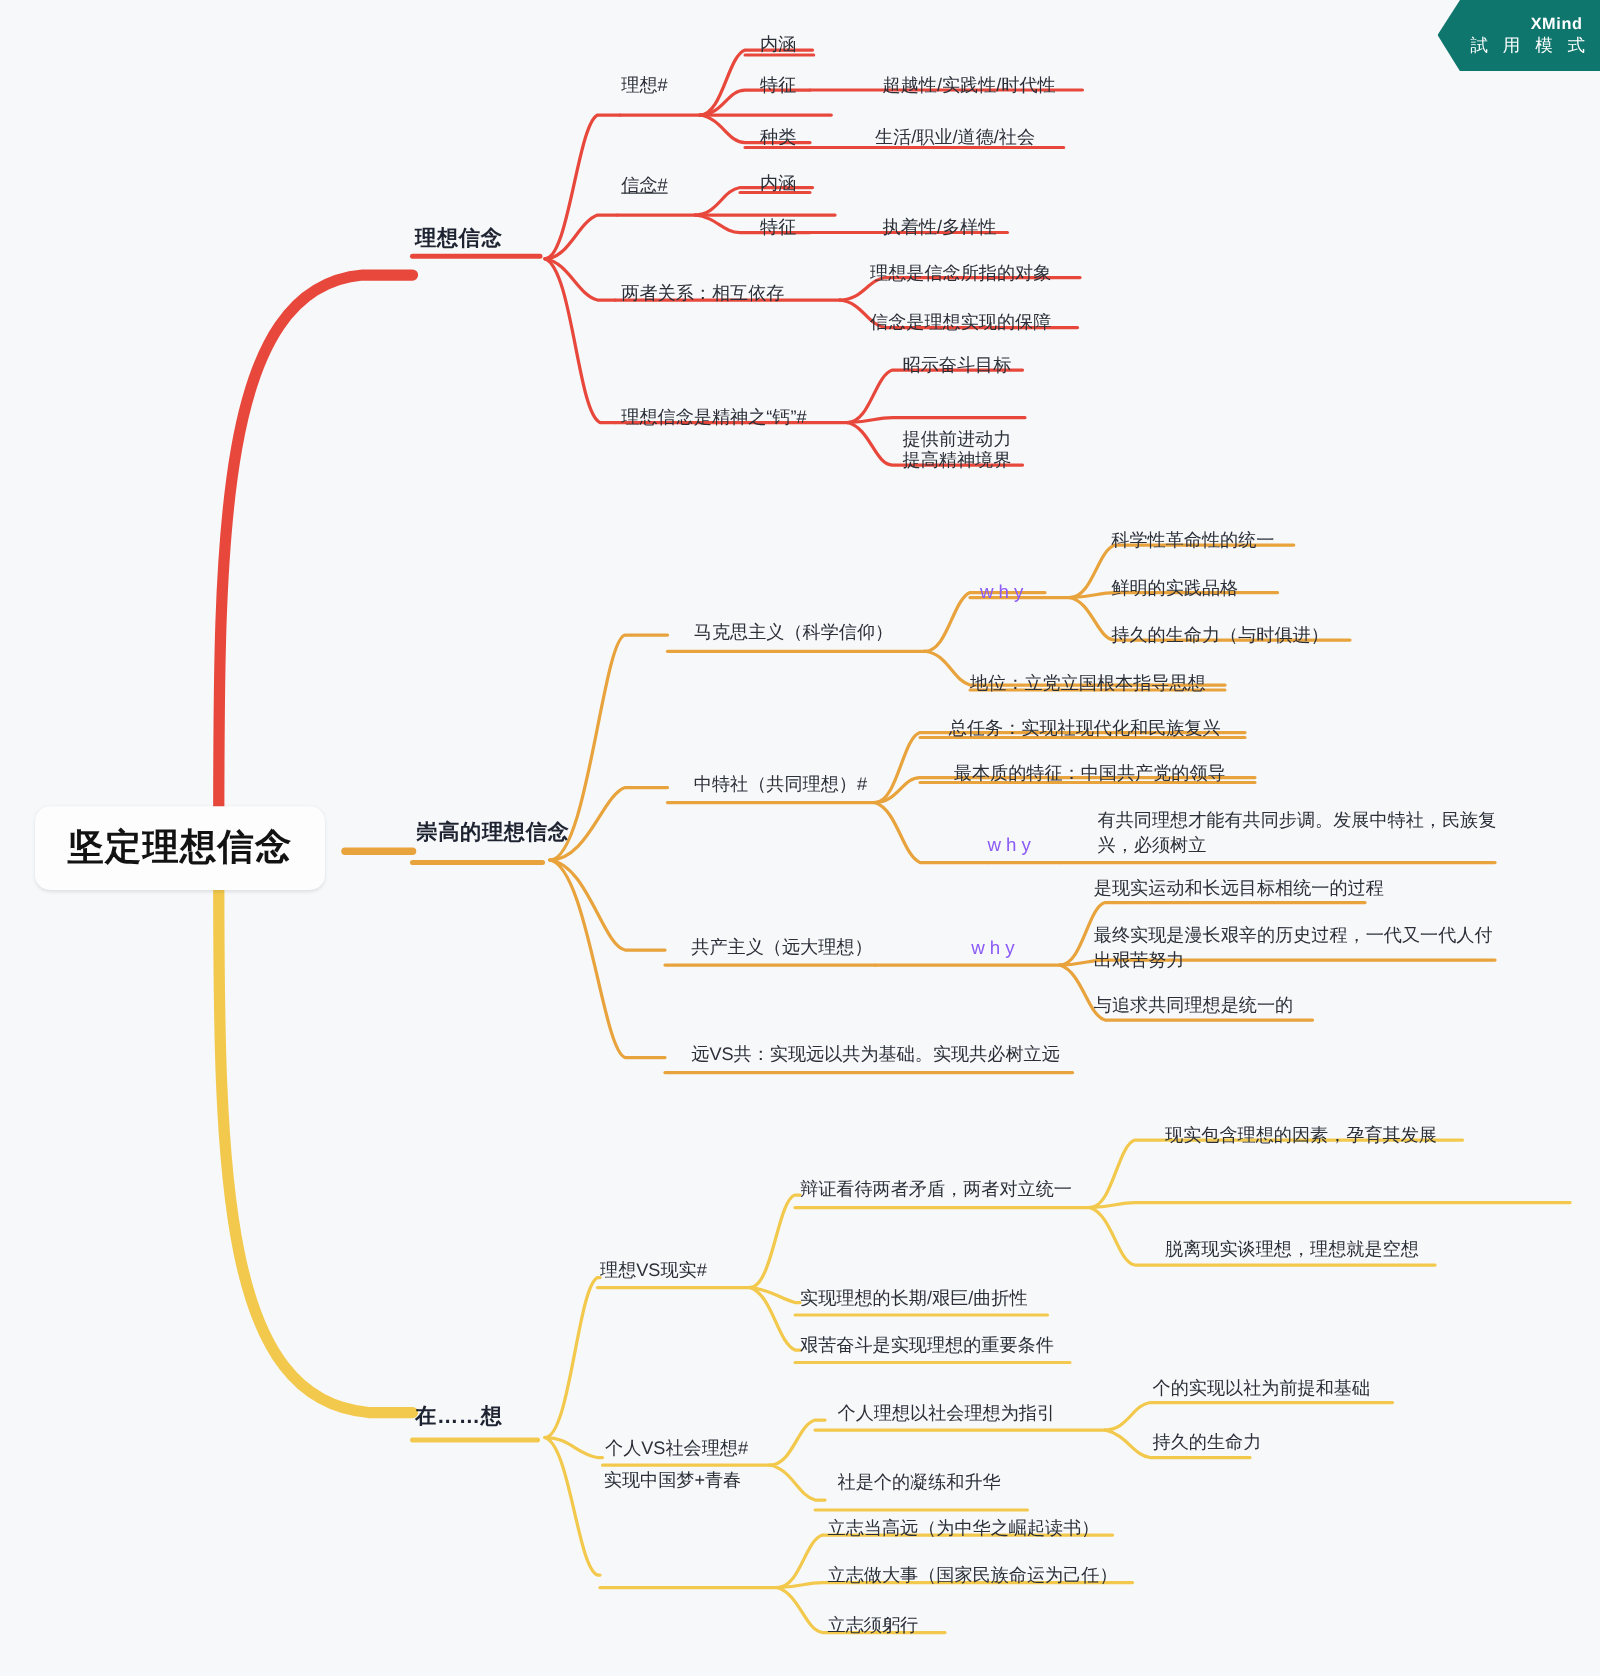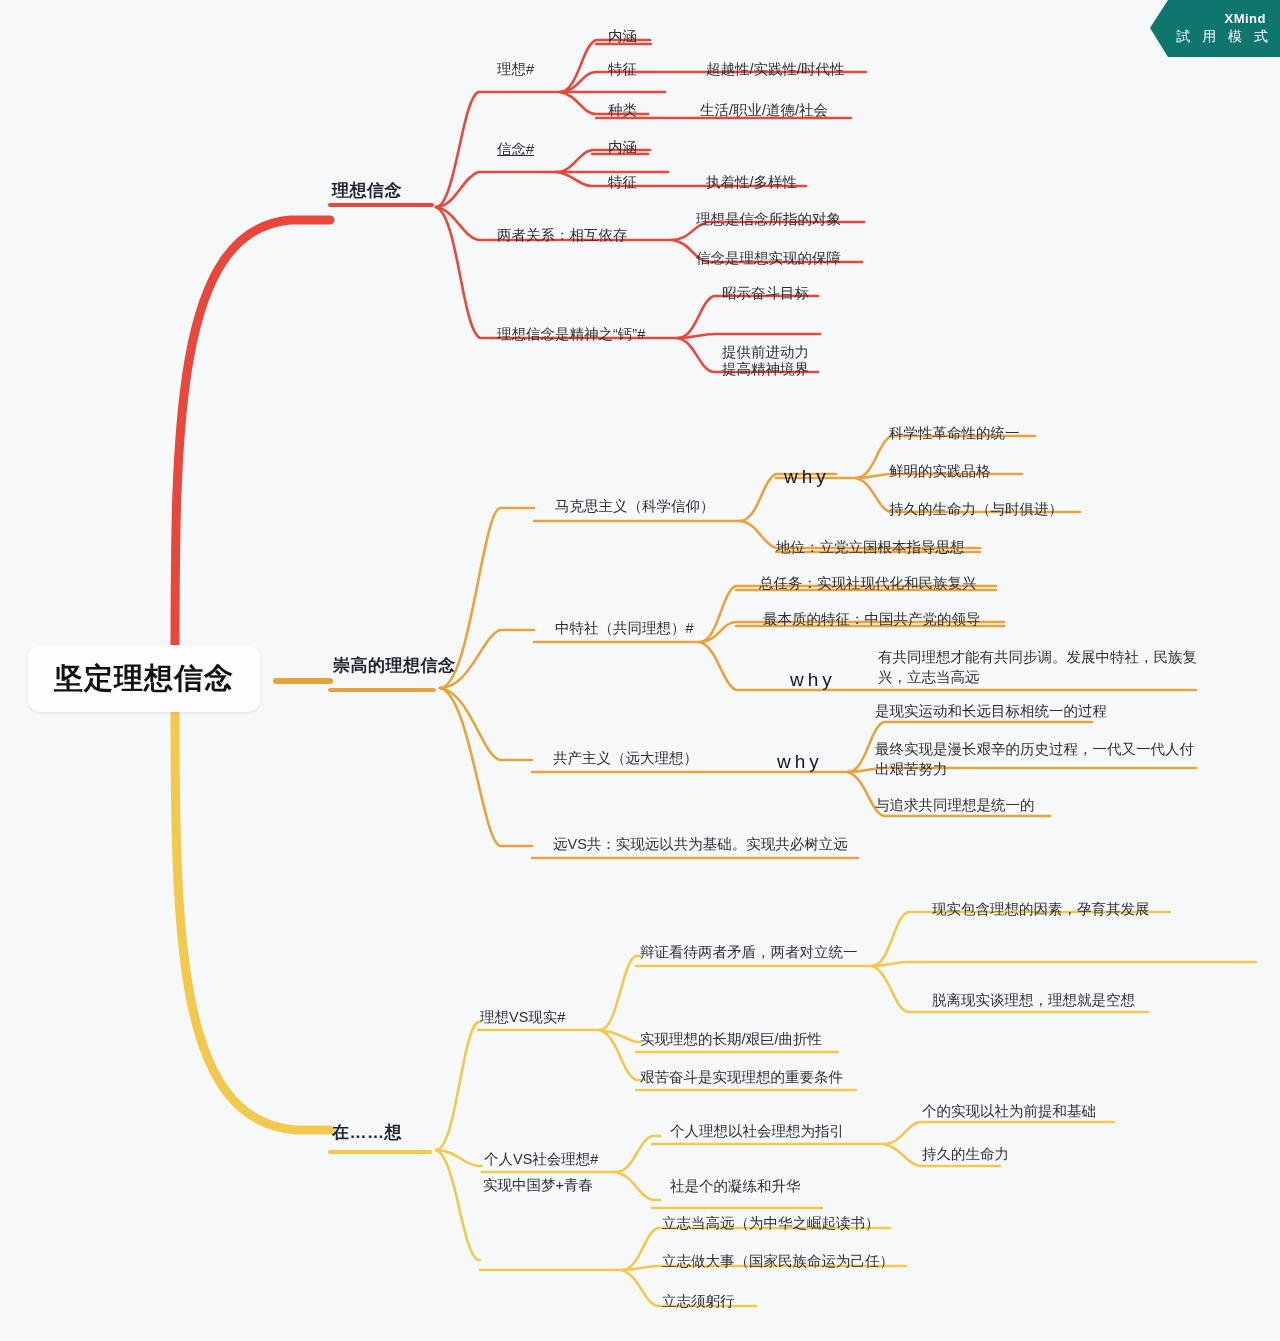--- a/index.html
+++ b/index.html
@@ -49,21 +49,21 @@
     color:#121212;
     z-index:10;
   }
   .lvl1{
     font-size:17px;font-weight:bold;color:#1d2330;
     letter-spacing:.5px;
   }
   .lvl2{font-size:14.5px;color:#2b2f38;}
   .lvl3{font-size:14.5px;color:#2b2f38;}
   .lvl4{font-size:14.5px;color:#2b2f38;}
-  .why{letter-spacing:4px;font-size:19px;color:#0f172a;}
+  .why{letter-spacing:4px;font-size:15px;color:#8b5cf6;}
 </style>
 </head>
 <body>
 
 <div id="canvas">
 
   <svg class="edges" viewBox="0 0 1280 1341">
     <g fill="none" stroke-linecap="round" stroke-linejoin="round">
 
       <path d="M175,665 C175,430 175,230 290,220 L330,220" stroke="#e8483c" stroke-width="9"></path>
@@ -206,21 +206,21 @@
   <div class="node why" style="left:784px;top:464px;">why</div>
   <div class="node lvl3" style="left:889px;top:424px;">科学性革命性的统一</div>
   <div class="node lvl3" style="left:889px;top:462px;">鲜明的实践品格</div>
   <div class="node lvl3" style="left:889px;top:500px;">持久的生命力（与时俱进）</div>
   <div class="node lvl3" style="left:776px;top:538px;">地位：立党立国根本指导思想</div>
 
   <div class="node lvl2" style="left:555px;top:619px;">中特社（共同理想）#</div>
   <div class="node lvl3" style="left:759px;top:574px;">总任务：实现社现代化和民族复兴</div>
   <div class="node lvl3" style="left:763px;top:610px;">最本质的特征：中国共产党的领导</div>
   <div class="node why" style="left:790px;top:667px;">why</div>
-  <div class="node lvl3 wrap" style="left:878px;top:648px;width:322px;">有共同理想才能有共同步调。发展中特社，民族复兴，立志当高远</div>
+  <div class="node lvl3 wrap" style="left:878px;top:648px;width:322px;">有共同理想才能有共同步调。发展中特社，民族复兴，必须树立</div>
 
   <div class="node lvl2" style="left:553px;top:749px;">共产主义（远大理想）</div>
   <div class="node why" style="left:777px;top:749px;">why</div>
   <div class="node lvl3" style="left:875px;top:702px;">是现实运动和长远目标相统一的过程</div>
   <div class="node lvl3 wrap" style="left:875px;top:740px;width:326px;">最终实现是漫长艰辛的历史过程，一代又一代人付出艰苦努力</div>
   <div class="node lvl3" style="left:875px;top:796px;">与追求共同理想是统一的</div>
 
   <div class="node lvl2" style="left:553px;top:835px;">远VS共：实现远以共为基础。实现共必树立远</div>
 
   <div class="node lvl1" style="left:332px;top:1122px;">在……想</div>

